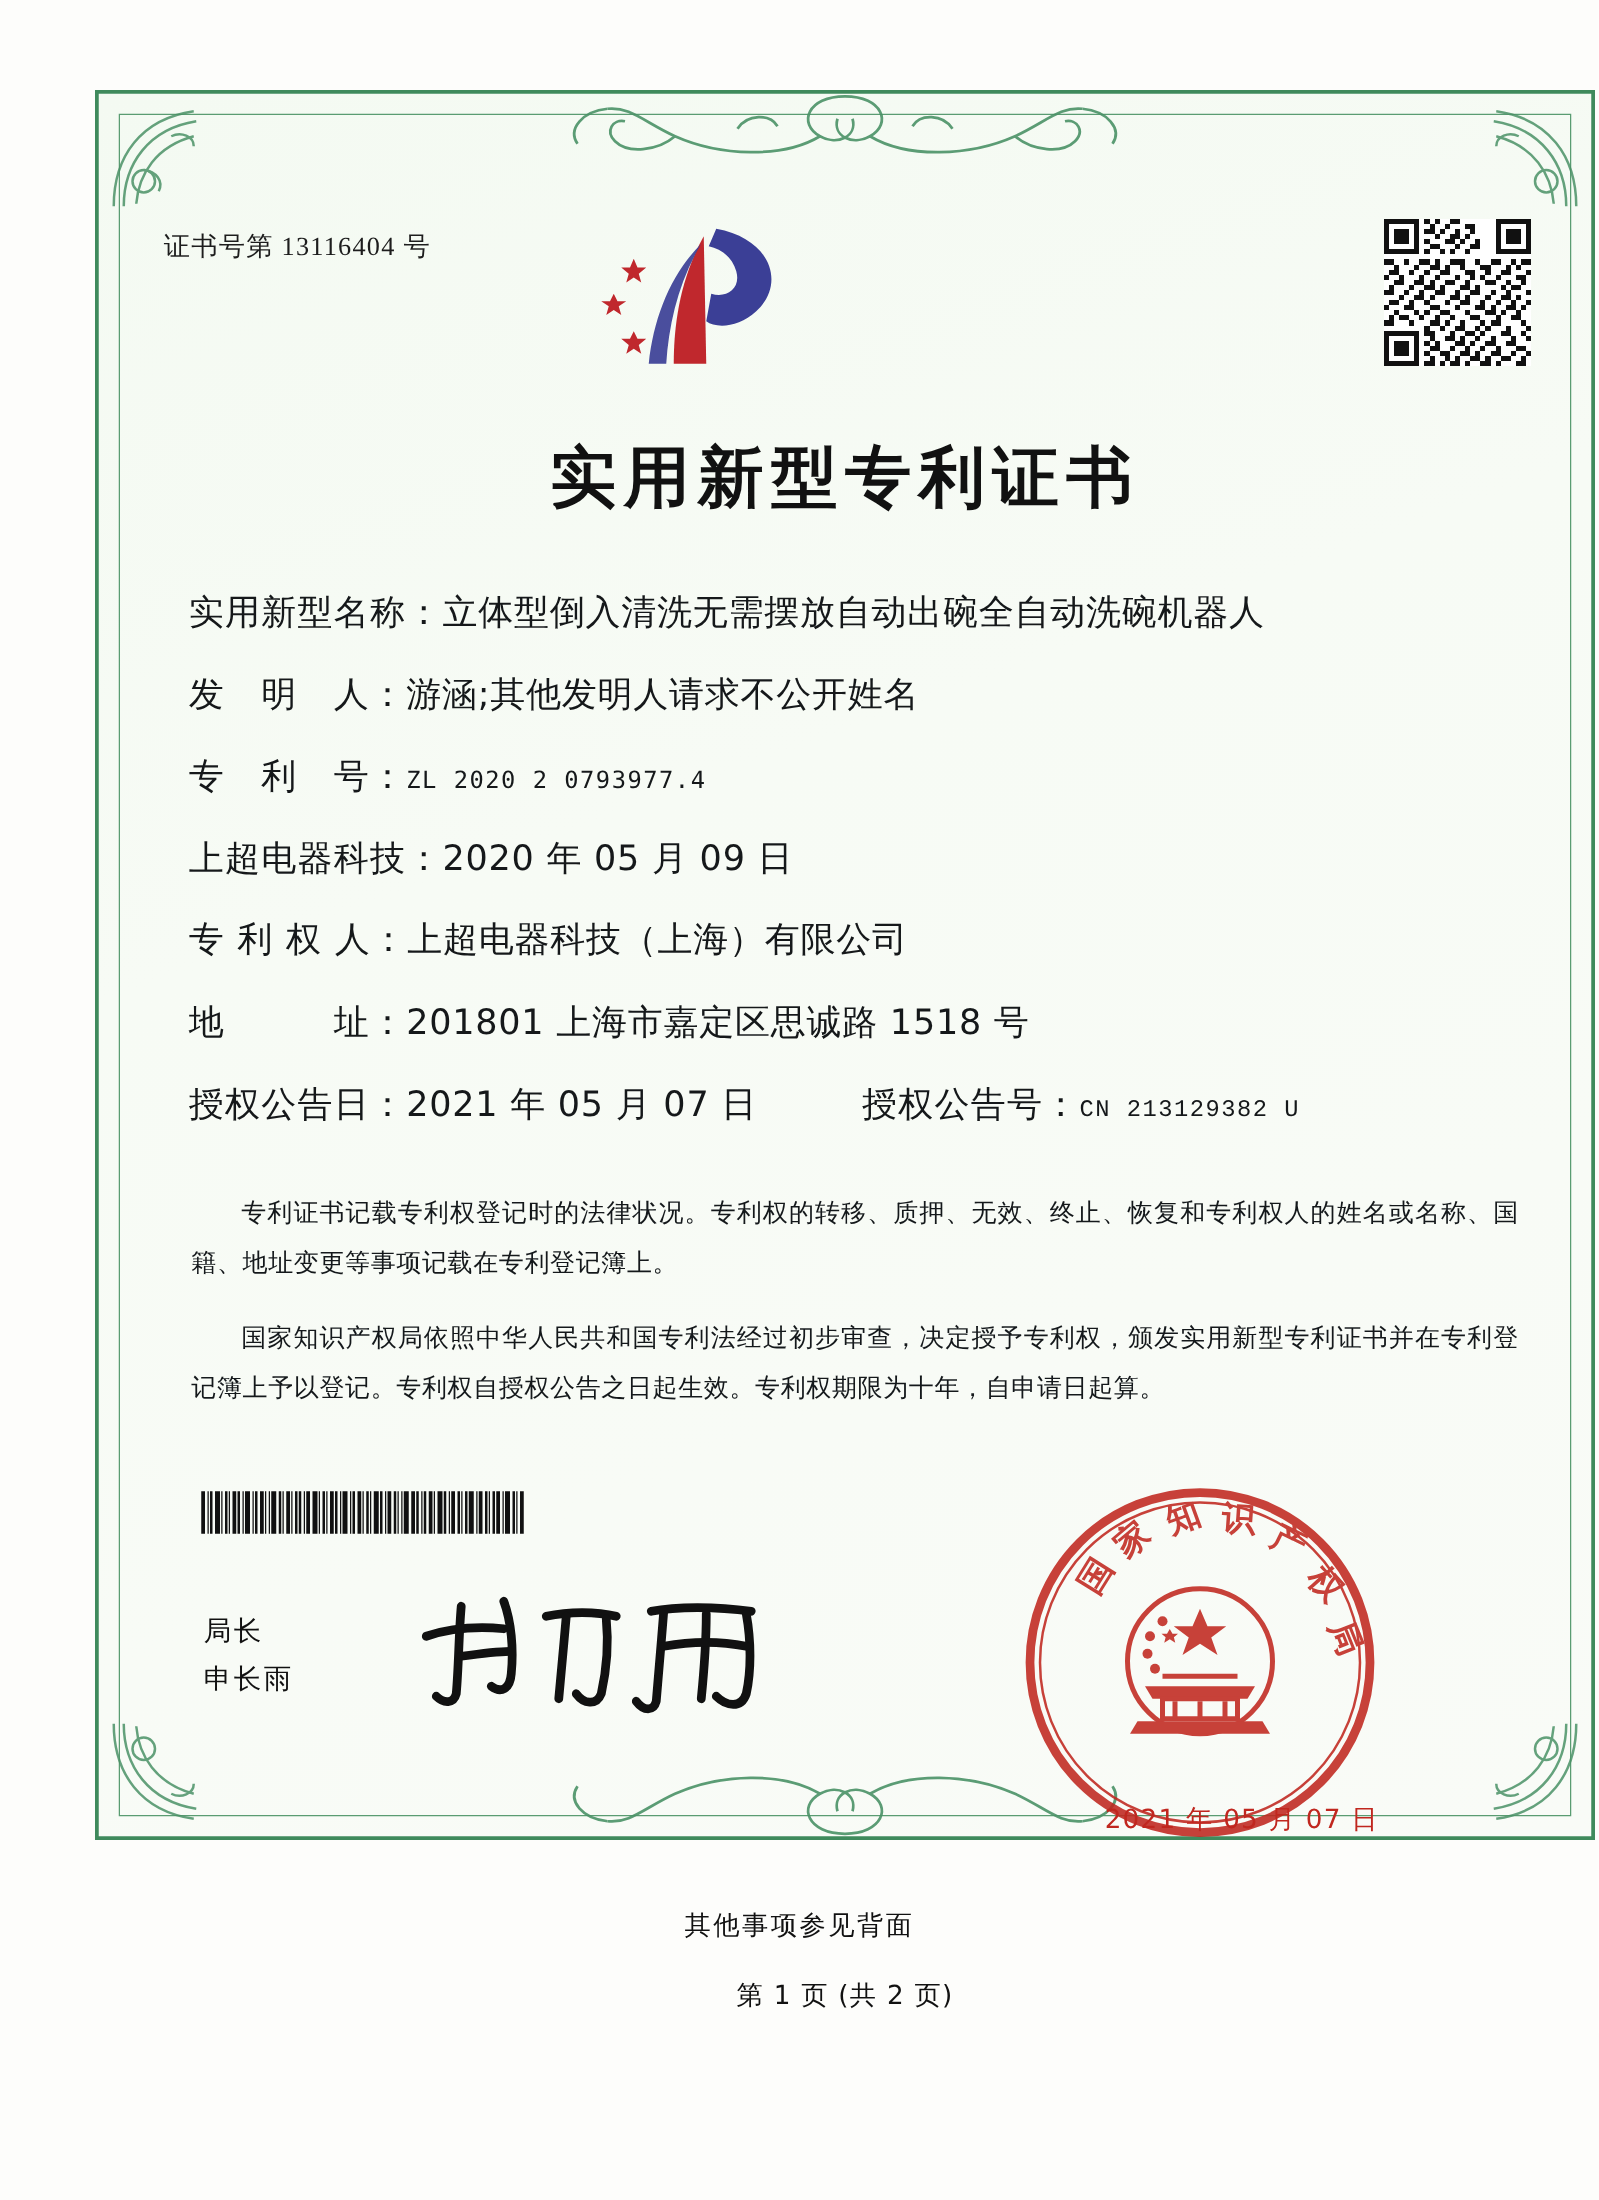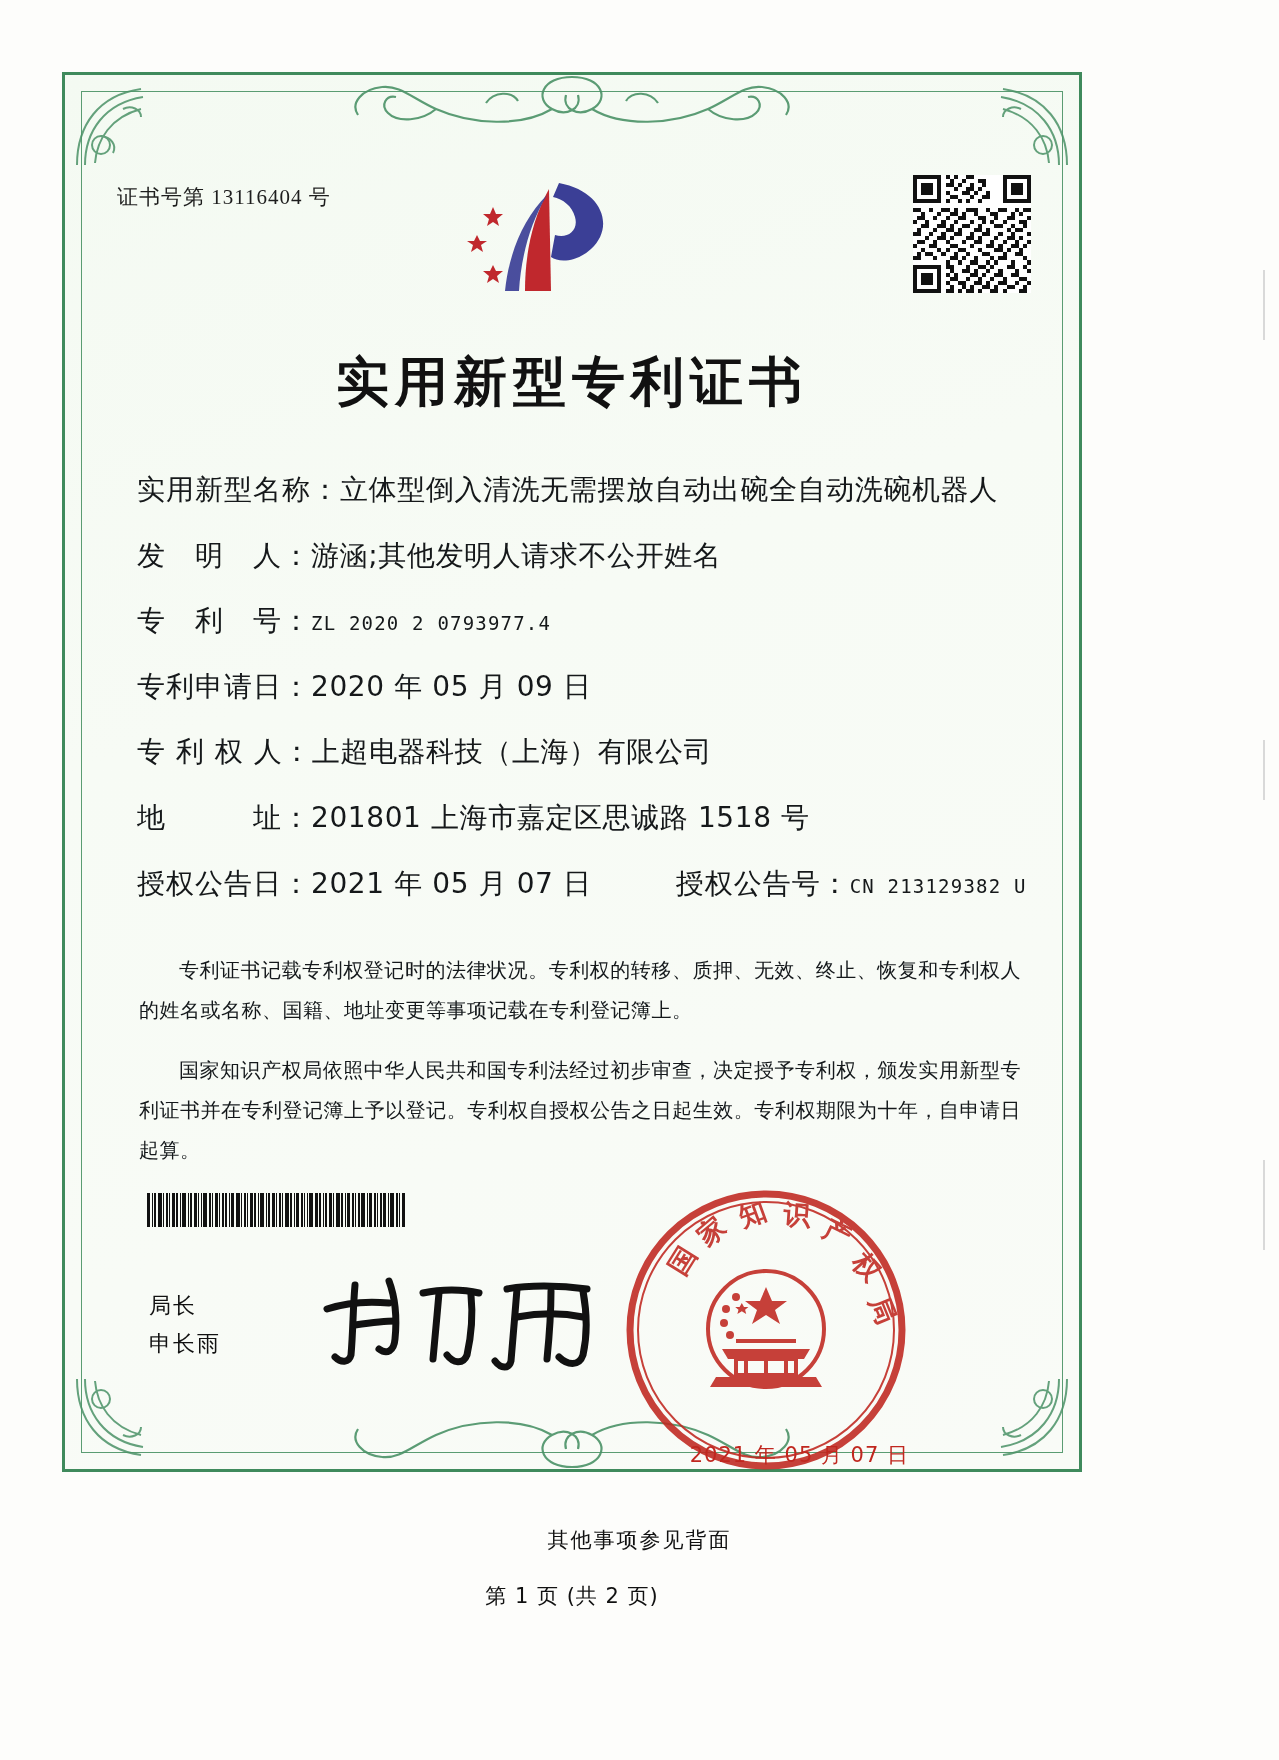--- a/index.html
+++ b/index.html
@@ -18,23 +18,23 @@
 
   
   .page {
     position: absolute;
     inset: 0;
     background: #fdfdfb;
   }
 
   .cert-outer {
     position: absolute;
-    left: 62px;
+    left: 76px;
     top: 72px;
-    width: 1020px;
+    width: 1200px;
     height: 1400px;
     border: 3px solid #3f8a5c;
     box-sizing: border-box;
     background: linear-gradient(160deg, #f4faf2 0%, #f7fbf5 40%, #f9fbf7 100%);
   }
   .cert-inner {
     position: absolute;
     left: 16px;
     top: 16px;
     right: 16px;
@@ -573,40 +573,40 @@
         <span class="lbl">发　明　人：</span>
         <span class="val">游涵;其他发明人请求不公开姓名</span>
       </div>
 
       <div class="field">
         <span class="lbl">专　利　号：</span>
         <span class="val mono">ZL 2020 2 0793977.4</span>
       </div>
 
       <div class="field">
-        <span class="lbl">专利申请日：</span>
+        <span class="lbl">上超电器科技：</span>
         <span class="val">2020 年 05 月 09 日</span>
       </div>
 
       <div class="field">
         <span class="lbl">专 利 权 人：</span>
         <span class="val">上超电器科技（上海）有限公司</span>
       </div>
 
       <div class="field">
         <span class="lbl">地　　　址：</span>
         <span class="val">201801  上海市嘉定区思诚路 1518 号</span>
       </div>
 
       <div class="field split">
         <span class="lbl">授权公告日：</span>
         <span class="val" style="flex:0 0 auto;">2021 年 05 月 07 日</span>
         <span class="gap"></span>
         <span class="lbl">授权公告号：</span>
-        <span class="val mono" style="flex:0 0 auto;">CN 213129382 U</span>
+        <span class="val mono" style="flex:0 0 auto;font-family:Liberation Mono, monospace;">CN 213129382 U</span>
       </div>
 
     </div>
 
     <div class="paras">
       <p class="para">专利证书记载专利权登记时的法律状况。专利权的转移、质押、无效、终止、恢复和专利权人的姓名或名称、国籍、地址变更等事项记载在专利登记簿上。</p>
       <p class="para">国家知识产权局依照中华人民共和国专利法经过初步审查，决定授予专利权，颁发实用新型专利证书并在专利登记簿上予以登记。专利权自授权公告之日起生效。专利权期限为十年，自申请日起算。</p>
     </div>
 
     <div class="barcode">

